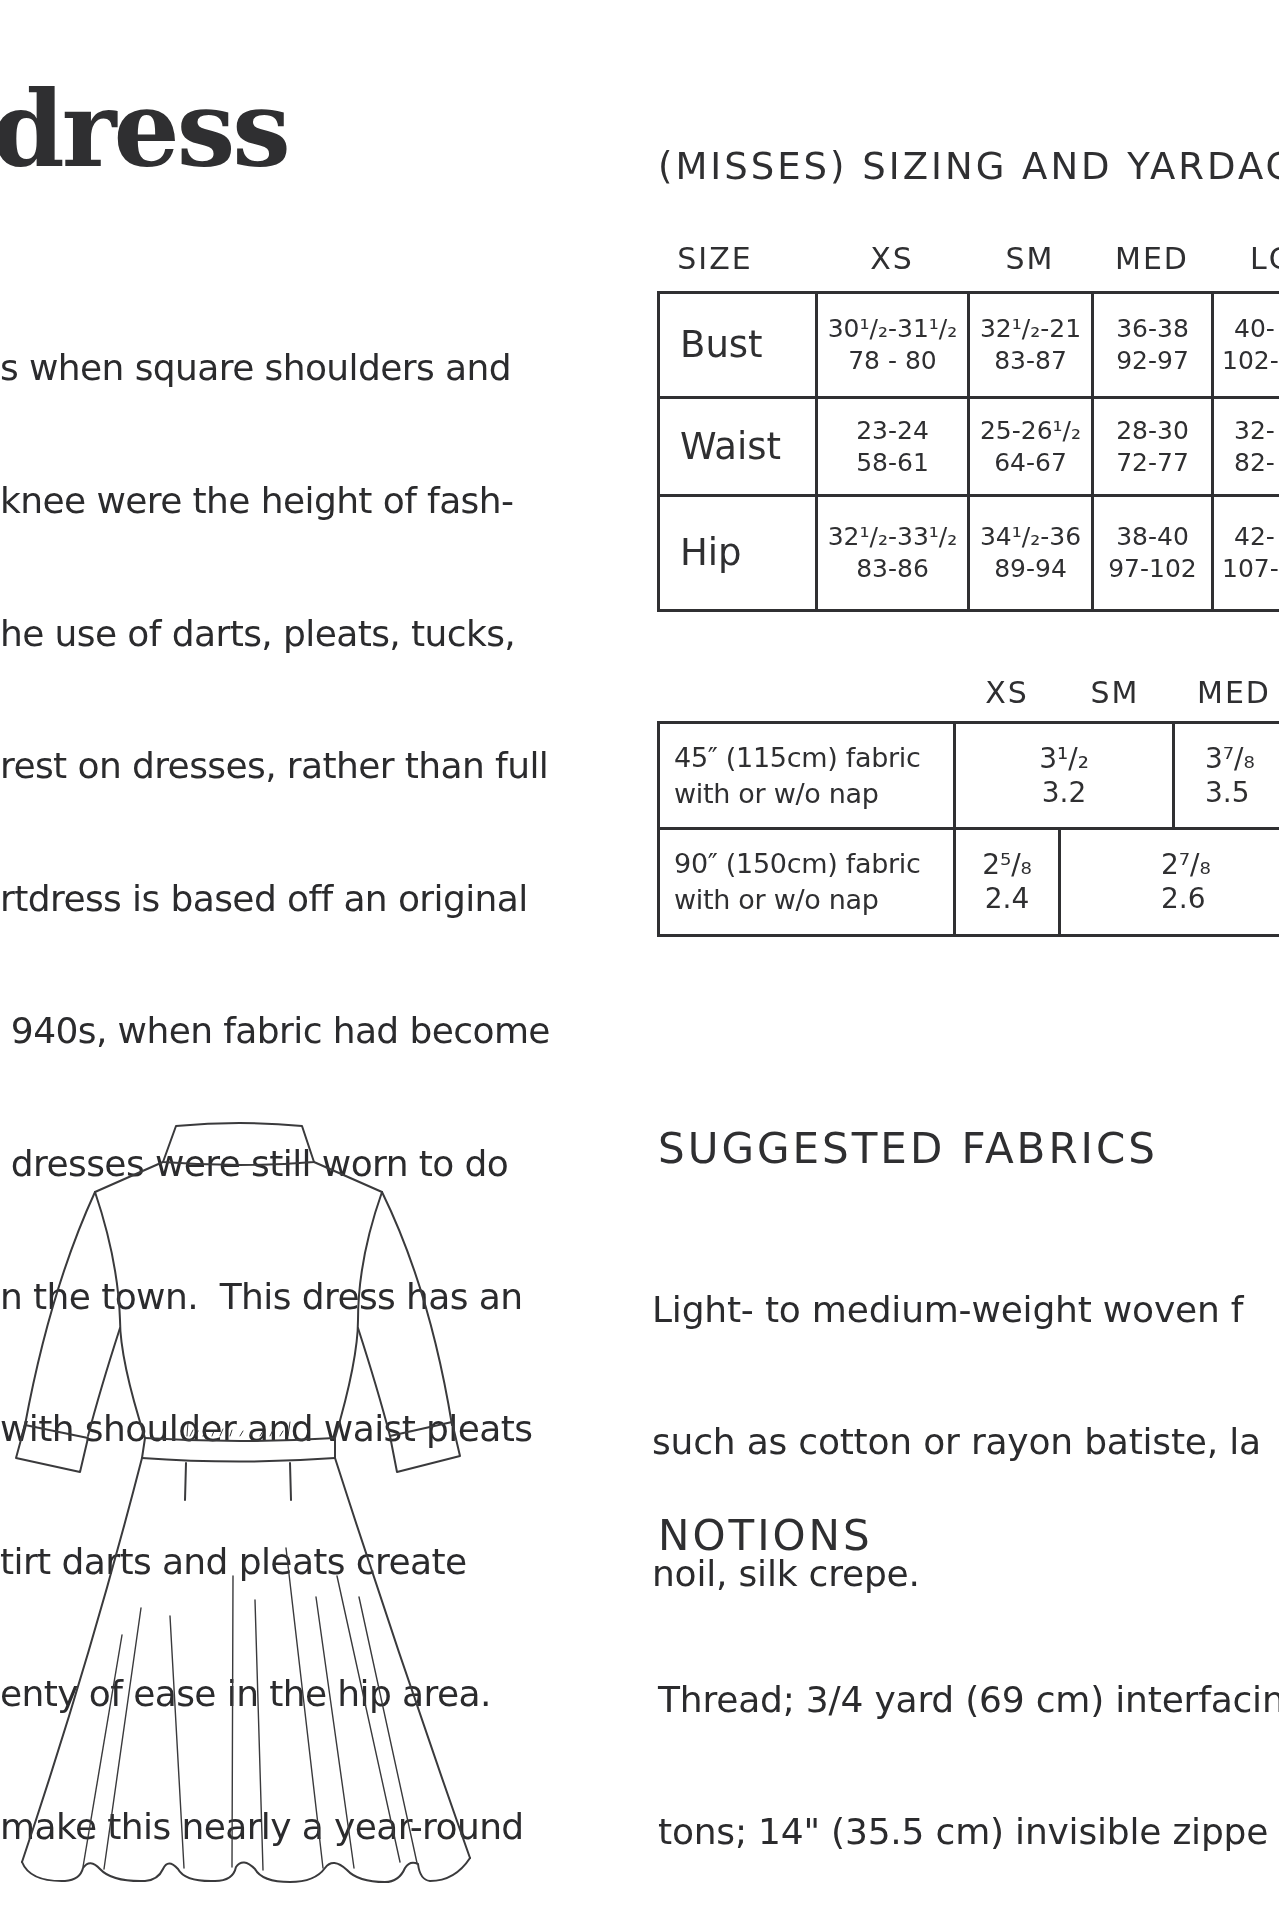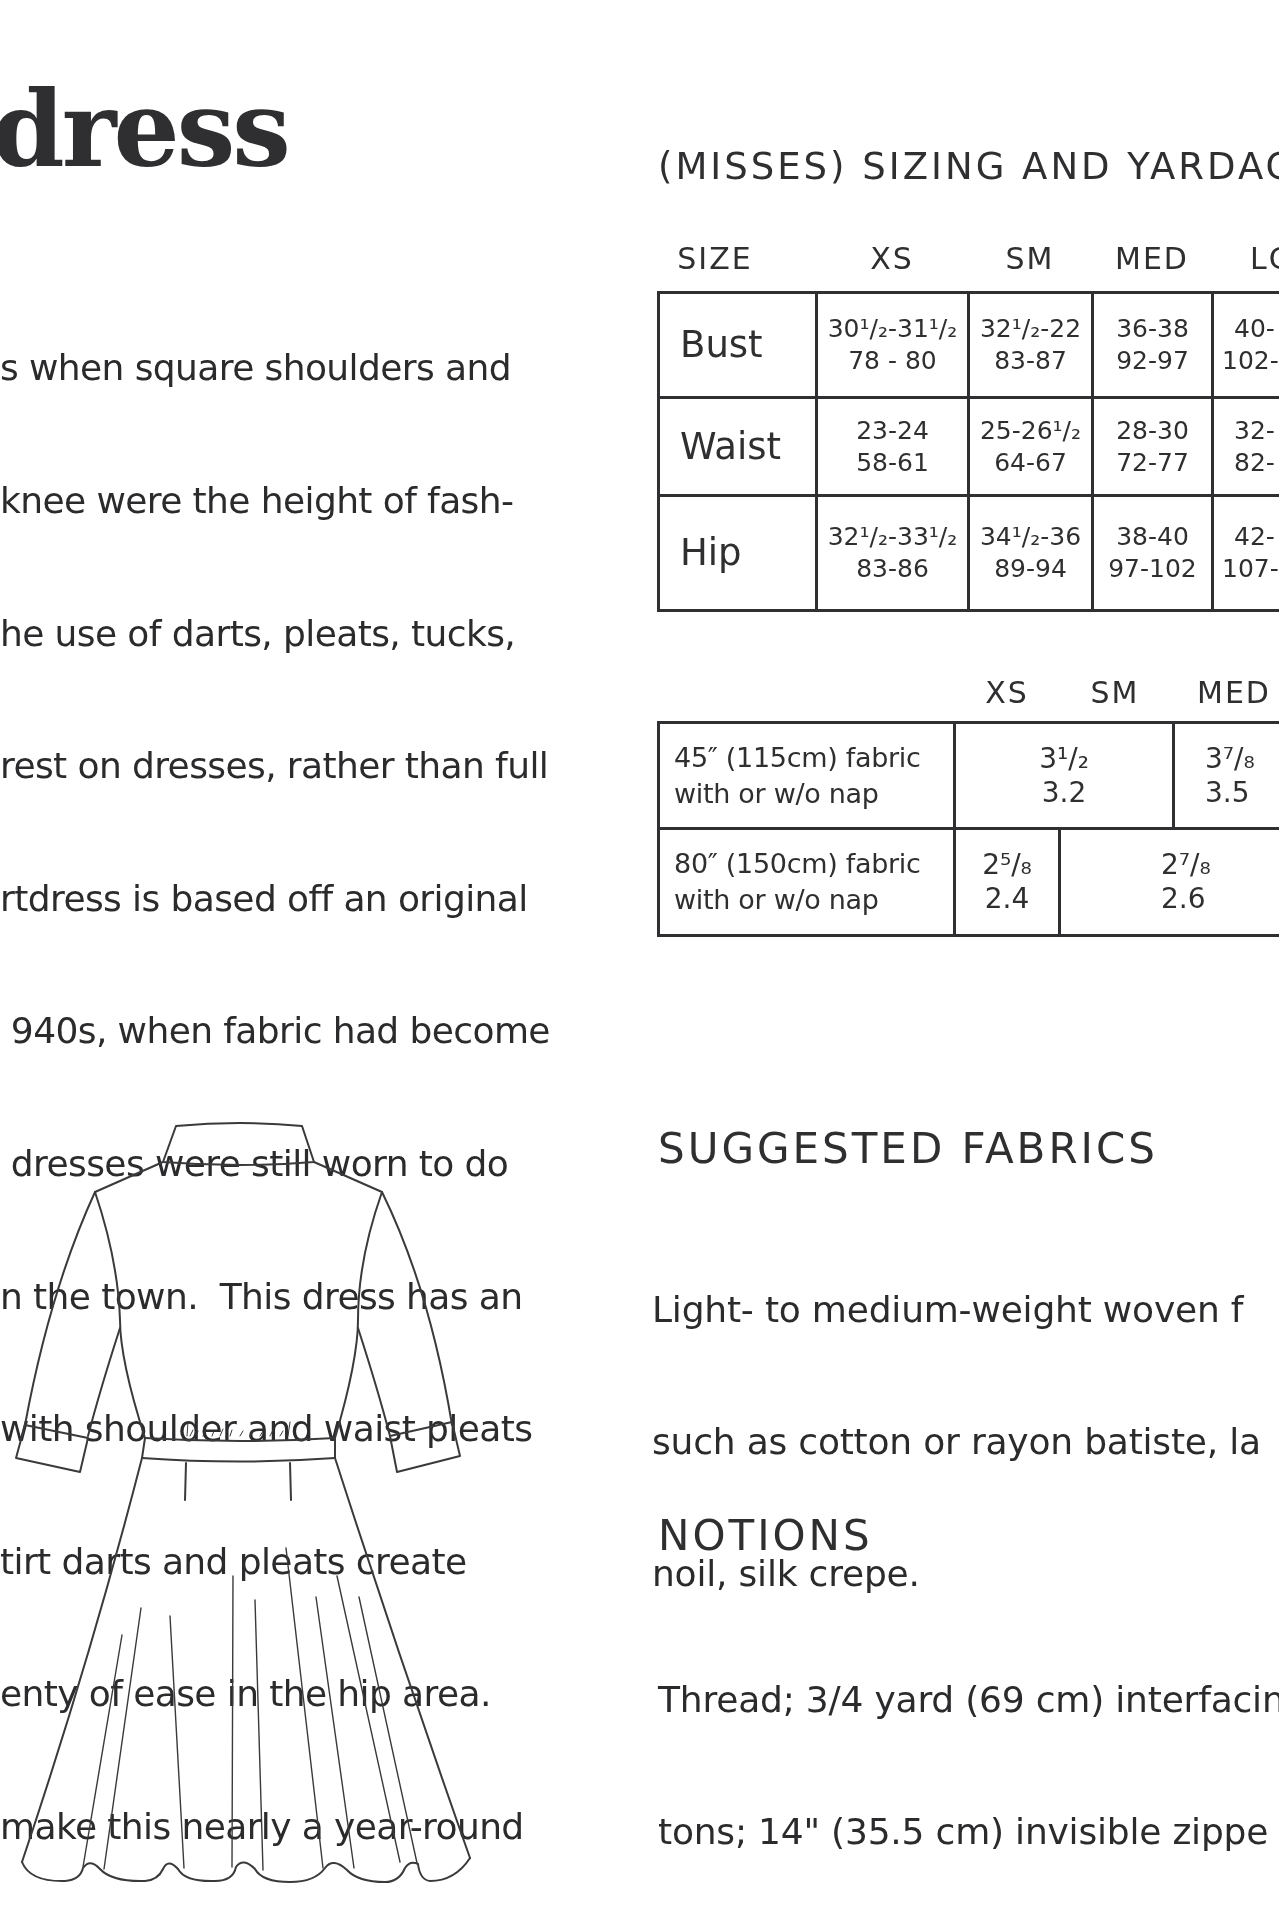--- a/index.html
+++ b/index.html
@@ -56,21 +56,21 @@
       <col style="width:186px">
     </colgroup>
   <tbody>
       <tr style="height:105px;">
     <td class="rowlabel">Bust</td>
     <td>
           <div>30¹/₂-31¹/₂</div>
           <div>78 - 80</div>
         </td>
     <td>
-          <div>32¹/₂-22</div>
+          <div>32¹/₂-21</div>
           <div>83-87</div>
         </td>
     <td>
           <div>36-38</div>
           <div>92-97</div>
         </td>
     <td style="text-align:left; padding-left:8px;">
           <div style="padding-left:12px;">40-</div>
           <div>102-</div>
         </td>
@@ -137,21 +137,21 @@
           <div>3¹/₂</div>
           <div>3.2</div>
         </td>
     <td style="text-align:left; padding-left:30px;">
           <div>3⁷/₈</div>
           <div>3.5</div>
         </td>
   </tr>
   <tr style="height:107px;">
     <td class="rowlabel">
-          <div>80″ (150cm) fabric</div>
+          <div>90″ (150cm) fabric</div>
           <div>with or w/o nap</div>
         </td>
     <td>
           <div>2⁵/₈</div>
           <div>2.4</div>
         </td>
     <td colspan="2" style="text-align:left; padding-left:100px;">
           <div>2⁷/₈</div>
           <div>2.6</div>
         </td>

